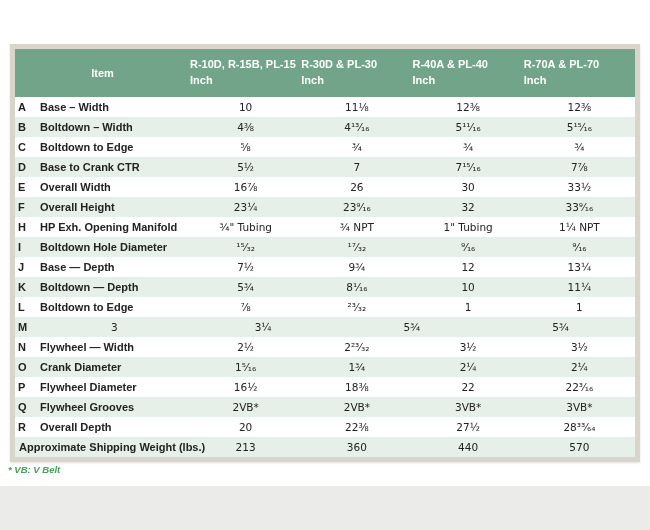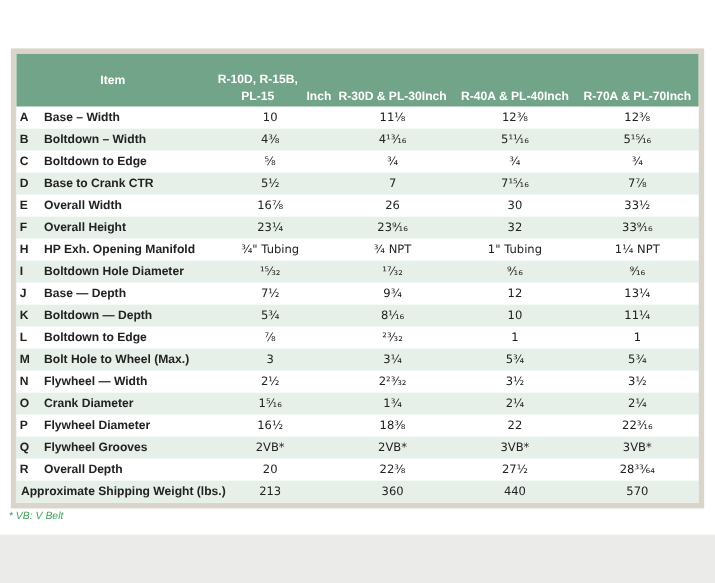--- a/index.html
+++ b/index.html
@@ -50,22 +50,22 @@
   }
   .th-item {
     width: 175px;
     display: flex;
     align-items: center;
     justify-content: center;
   }
   .th-col {
     flex: 1 1 0;
     display: flex;
-    flex-direction: row;
-    align-items: flex-end;
+    flex-direction: column;
+    align-items: flex-start;
     justify-content: center;
     line-height: 1.45;
     text-align: center;
   }
   .tbody {
     flex: 1 1 auto;
     display: flex;
     flex-direction: column;
   }
   .row {
@@ -101,21 +101,21 @@
     box-sizing: border-box;
     font-weight: bold;
     white-space: nowrap;
   }
   .footnote {
     position: absolute;
     left: 8px;
     top: 464px;
     font-size: 9.5px;
     font-style: italic;
-    font-weight: normal;
+    font-weight: bold;
     color: var(--footnote, #44a05c);
   }
 </style>
 </head>
 <body>
 
 <div class="table-frame">
   <div class="spec-table">
     <div class="thead">
       <div class="th-item">
@@ -222,21 +222,20 @@
         <div class="row white">
           <div class="cell-letter">L</div>
           <div class="cell-item">Boltdown to Edge</div>
           <div class="cell-val">⅞</div>
           <div class="cell-val">²³⁄₃₂</div>
           <div class="cell-val">1</div>
           <div class="cell-val">1</div>
         </div>
         <div class="row green">
           <div class="cell-letter">M</div>
-          <div class="cell-item">Bolt Hole to Wheel (Max.)</div>
           <div class="cell-val">3</div>
           <div class="cell-val">3¼</div>
           <div class="cell-val">5¾</div>
           <div class="cell-val">5¾</div>
         </div>
         <div class="row white">
           <div class="cell-letter">N</div>
           <div class="cell-item">Flywheel — Width</div>
           <div class="cell-val">2½</div>
           <div class="cell-val">2²³⁄₃₂</div>

